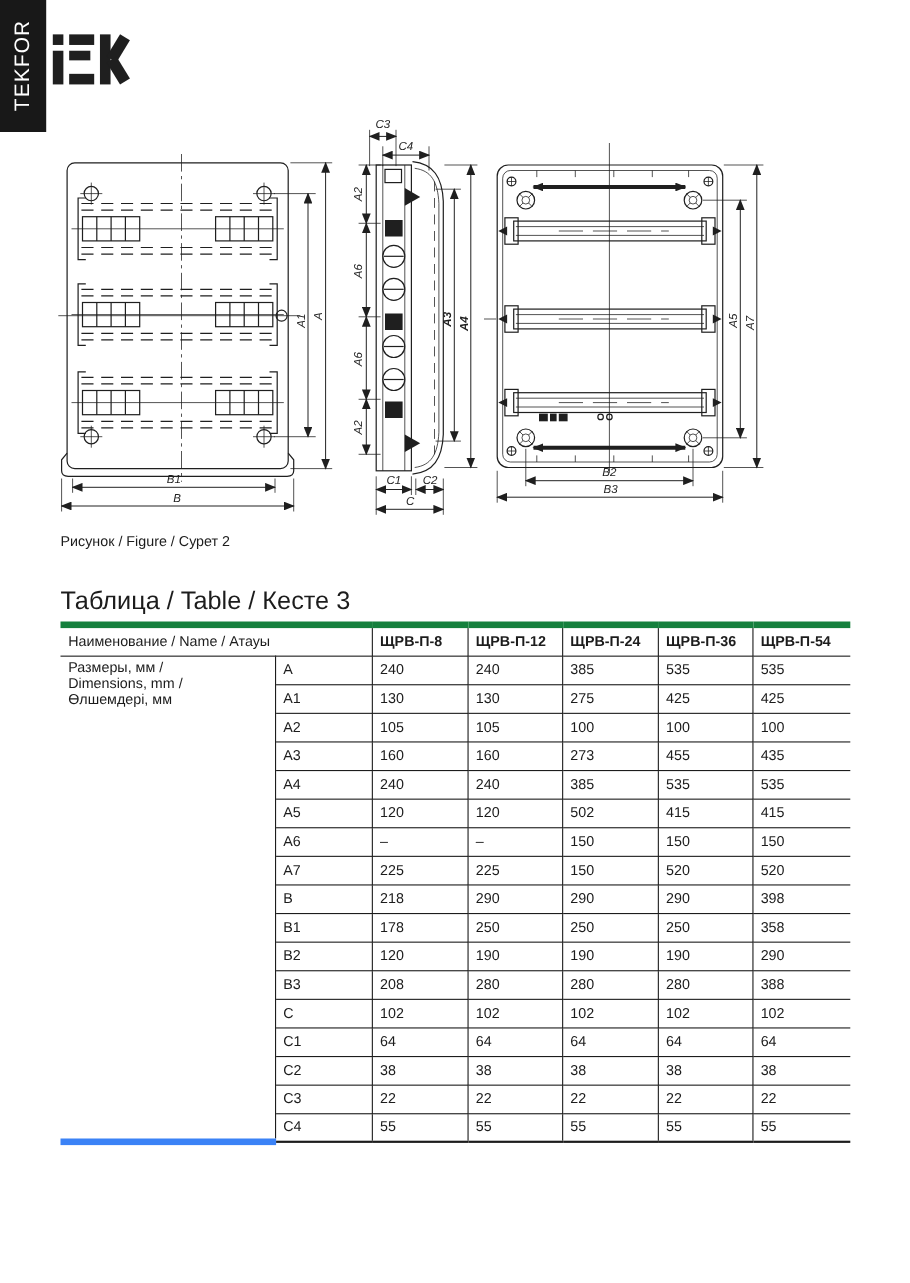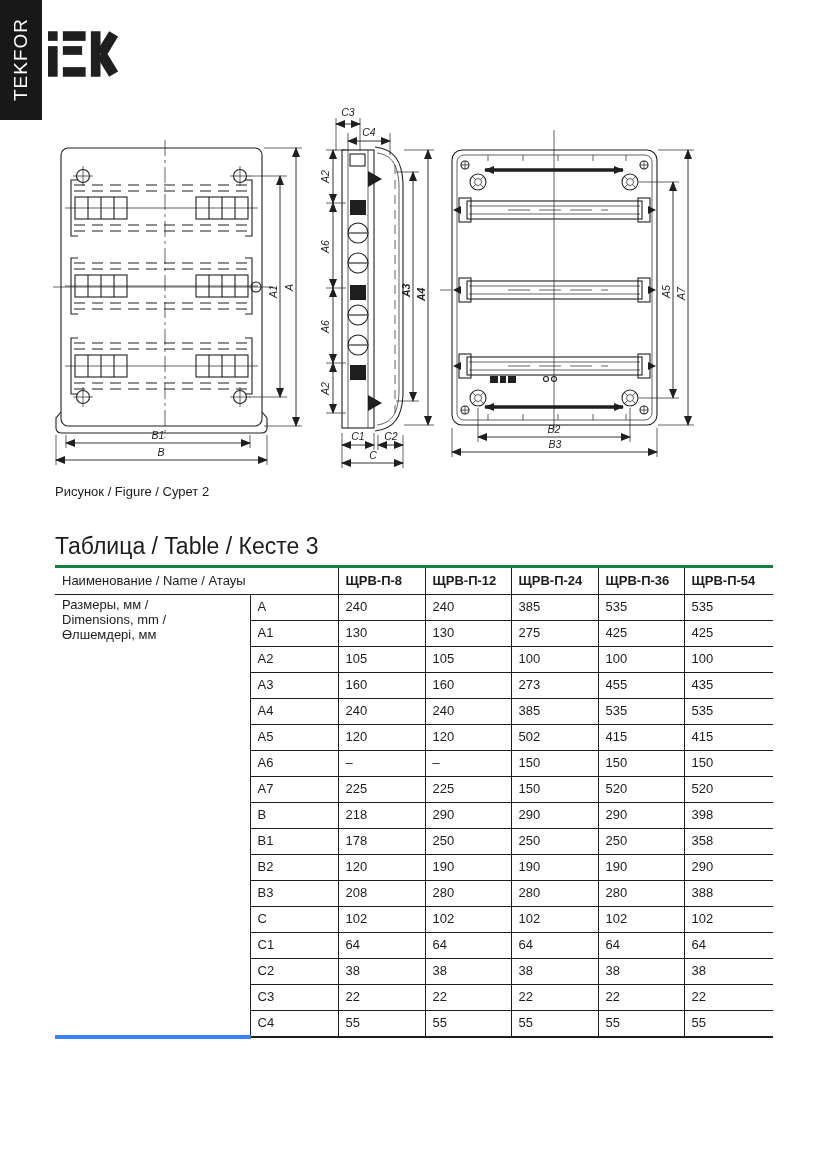--- a/index.html
+++ b/index.html
@@ -38,27 +38,27 @@
   .table-wrap { position:absolute; left:55px; top:565px; }
   table.dims {
     border-collapse:collapse; table-layout:fixed; width:718px;
     font-size:13px; color:#1c1c1c;
   }
   table.dims th, table.dims td {
     border:1px solid #1c1c1c; padding:3px 7px; text-align:left;
     font-weight:normal; vertical-align:middle; box-sizing:border-box; height:26px;
     line-height:1.15; white-space:nowrap; overflow:hidden;
   }
-  table.dims thead th { height:28px; border-top:3px solid #15803d; }
+  table.dims thead th { height:28px; border-top:6px solid #15803d; }
   table.dims th.name-h { border-left:none; }
   table.dims th:last-child, table.dims tr td:last-child { border-right:none; }
   table.dims th.model-h { font-weight:bold; }
   table.dims td.group-cell {
     border-left:none; vertical-align:top; white-space:normal;
-    border-bottom:4px solid #3b82f6;
+    border-bottom:6px solid #3b82f6;
   }
   table.dims tbody tr:last-child td { border-bottom:2px solid #1c1c1c; }
 </style>
 </head>
 <body>
 
 <div class="page">
 
   <div class="brand-tab">
     <span>TEKFOR</span>

